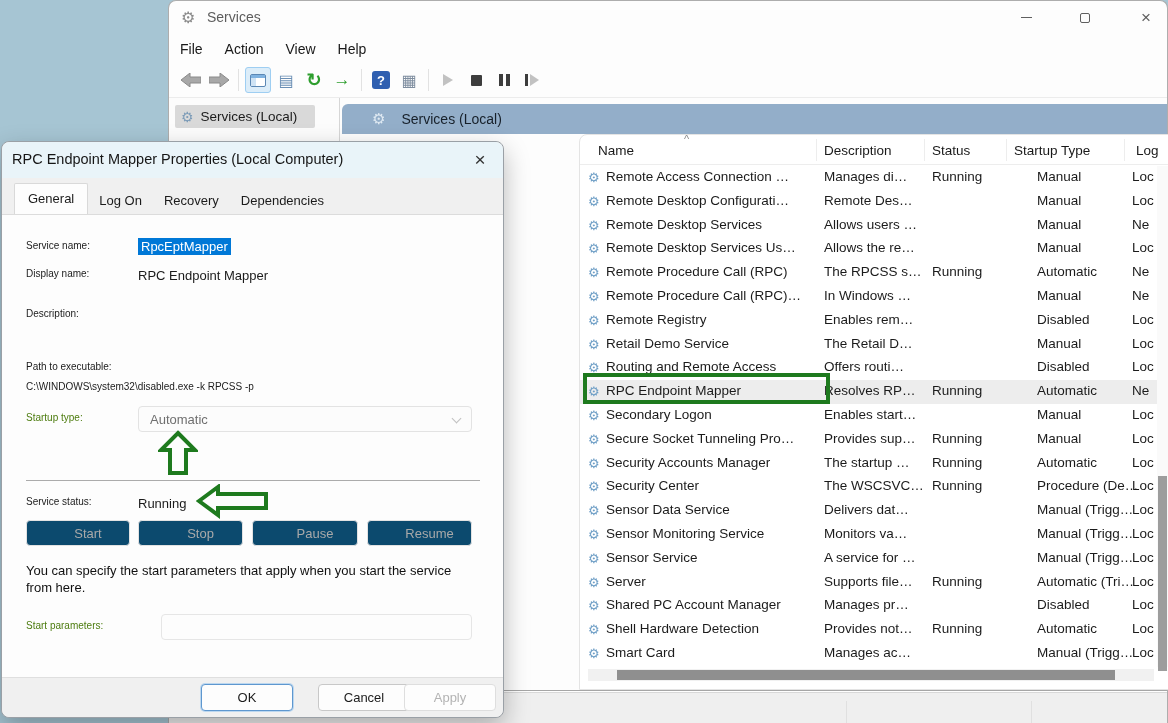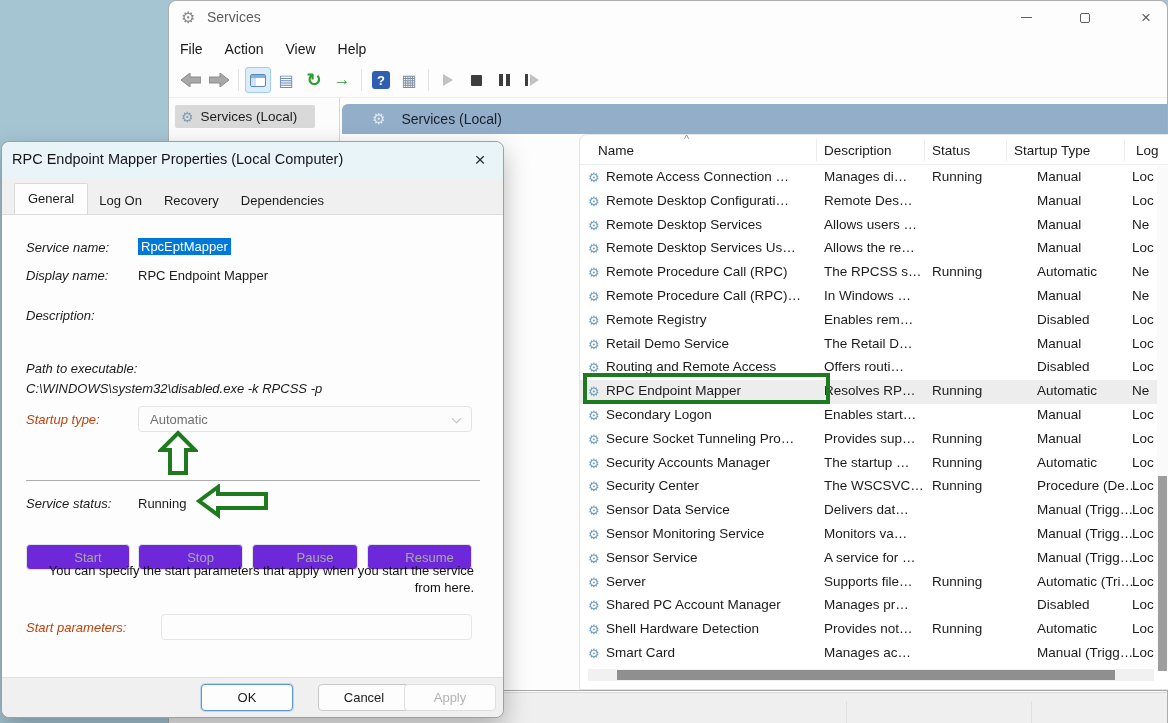--- a/index.html
+++ b/index.html
@@ -73,40 +73,40 @@
   #hscroll { position:absolute; left:8px; right:14px; bottom:8px; height:12px; background:#f1f1f1; }
   #hscroll .thumb { position:absolute; left:29px; top:1px; height:10px; width:498px; background:#8f8f8f; }
   #vscroll { position:absolute; right:0; top:31px; bottom:22px; width:11px; background:#fafafa; }
   #vscroll .thumb { position:absolute; top:310px; height:195px; left:1px; width:9px; background:#9d9d9d; }
 
   #win-footer { position:absolute; left:0; right:0; bottom:0; height:33px; background:#efefef; border-top:1px solid #a6a6a6; box-shadow: inset 0 1px 0 #ffffff, inset 0 2px 0 #d8d8d8; }
   .foot-sep { position:absolute; top:10px; bottom:0; width:1px; background:#e0e0e0; }
 
   
   #dlg { position:absolute; left:1px; top:141px; width:503px; height:577px; background:#f0f0f0;
-         border:1px solid #9aa0a6; border-radius:8px; box-shadow:0 10px 26px rgba(0,0,0,.28);text-align:right; }
+         border:1px solid #9aa0a6; border-radius:8px; box-shadow:0 10px 26px rgba(0,0,0,.28); }
   #dlg-titlebar { position:absolute; left:0; top:0; right:0; height:36px; background:#e9f4f9; border-radius:8px 8px 0 0; }
   #dlg-title { position:absolute; left:10px; top:9px; font-size:14.5px; color:#161616; }
   #dlg-close { position:absolute; right:10px; top:5px; width:26px; height:26px; display:flex; align-items:center; justify-content:center; font-size:19px; color:#333; }
   #tabs { position:absolute; left:12px; top:43px; display:flex; align-items:flex-end; height:29px; }
   .tab { font-size:13px; color:#1b1b1b; padding:5px 11px 6px; }
   .tab.active { background:#fdfdfd; border:1px solid #d9d9d9; border-bottom:none; border-radius:2px 2px 0 0; padding:7px 13px 8px; position:relative; z-index:2; }
   #dlg-body { position:absolute; left:0; top:72px; right:0; height:465px; background:#fdfdfd; border-top:1px solid #dcdcdc; }
-  .lab { position:absolute; left:24px; font-size:13px; color:#1b1b1b;font-style:italic; }
-  .lab.gray { color:#c2410c; }
+  .lab { position:absolute; left:24px; font-size:10px; color:#1b1b1b; }
+  .lab.gray { color:#4d7c0f; }
   .val { position:absolute; left:136px; font-size:13px; color:#1b1b1b; }
   #svc-name-val { background:#0078d7; color:#fff; padding:1px 3px; }
   #desc-box { position:absolute; left:136px; top:78px; width:334px; height:50px; border:1px solid #a0a0a0; background:#fff; overflow:hidden; }
   #desc-text { position:absolute; left:6px; top:2px; width:300px; font-size:13px; line-height:16.5px; color:#1f1f1f; }
   #desc-scroll { position:absolute; right:0; top:0; bottom:0; width:17px; background:#f0f0f0; border-left:1px solid #e4e4e4; }
   #combo { position:absolute; left:136px; top:191px; width:334px; height:26px; border:1px solid #e3e3e3; border-radius:4px; background:#fcfcfc; }
   #combo .v { position:absolute; left:11px; top:5px; font-size:13px; color:#6f6f6f; }
   #combo .chev { position:absolute; right:11px; top:8px; width:7px; height:7px; border-right:1.5px solid #c0c0c0; border-bottom:1.5px solid #c0c0c0; transform:rotate(45deg); }
   #hsep { position:absolute; left:24px; top:265px; width:454px; height:1px; background:#ababab; }
-  .svc-btn { position:absolute; top:329px; height:26px; background:#6d28d9; border:1px solid #e2e2e2; border-radius:4px; color:#a9a9a9; font-size:13px; display:flex; align-items:center; justify-content:center;padding-left:20px; }
+  .svc-btn { position:absolute; top:305px; height:26px; background:#0c4a6e; border:1px solid #e2e2e2; border-radius:4px; color:#a9a9a9; font-size:13px; display:flex; align-items:center; justify-content:center;padding-left:20px; }
   #hint { position:absolute; left:24px; top:347px; width:448px; font-size:13px; line-height:17px; color:#111; }
   #params-input { position:absolute; left:159px; top:399px; width:311px; height:26px; border:1px solid #e6e6e6; border-radius:4px; background:#fdfdfd; }
   #dlg-footer { position:absolute; left:0; bottom:0; right:0; height:40px; background:#f0f0f0; border-top:1px solid #dfdfdf; border-radius:0 0 8px 8px; }
   .dlg-btn { position:absolute; top:6px; height:27px; width:92px; background:#fdfdfd; border:1px solid #c8c8c8; border-radius:4px; font-size:13px; color:#1b1b1b; display:flex; align-items:center; justify-content:center; }
   #btn-ok { left:199px; border:1px solid #5e97cf; box-shadow:0 0 0 1px #bcd7ef; }
   #btn-cancel { left:316px; }
   #btn-apply { left:402px; color:#b3b3b3; border-color:#dedede; }
 
   
   #hl-rect { position:absolute; left:583px; top:373px; width:247px; height:31px; border:4px solid #1e7a1e; z-index:30; }

